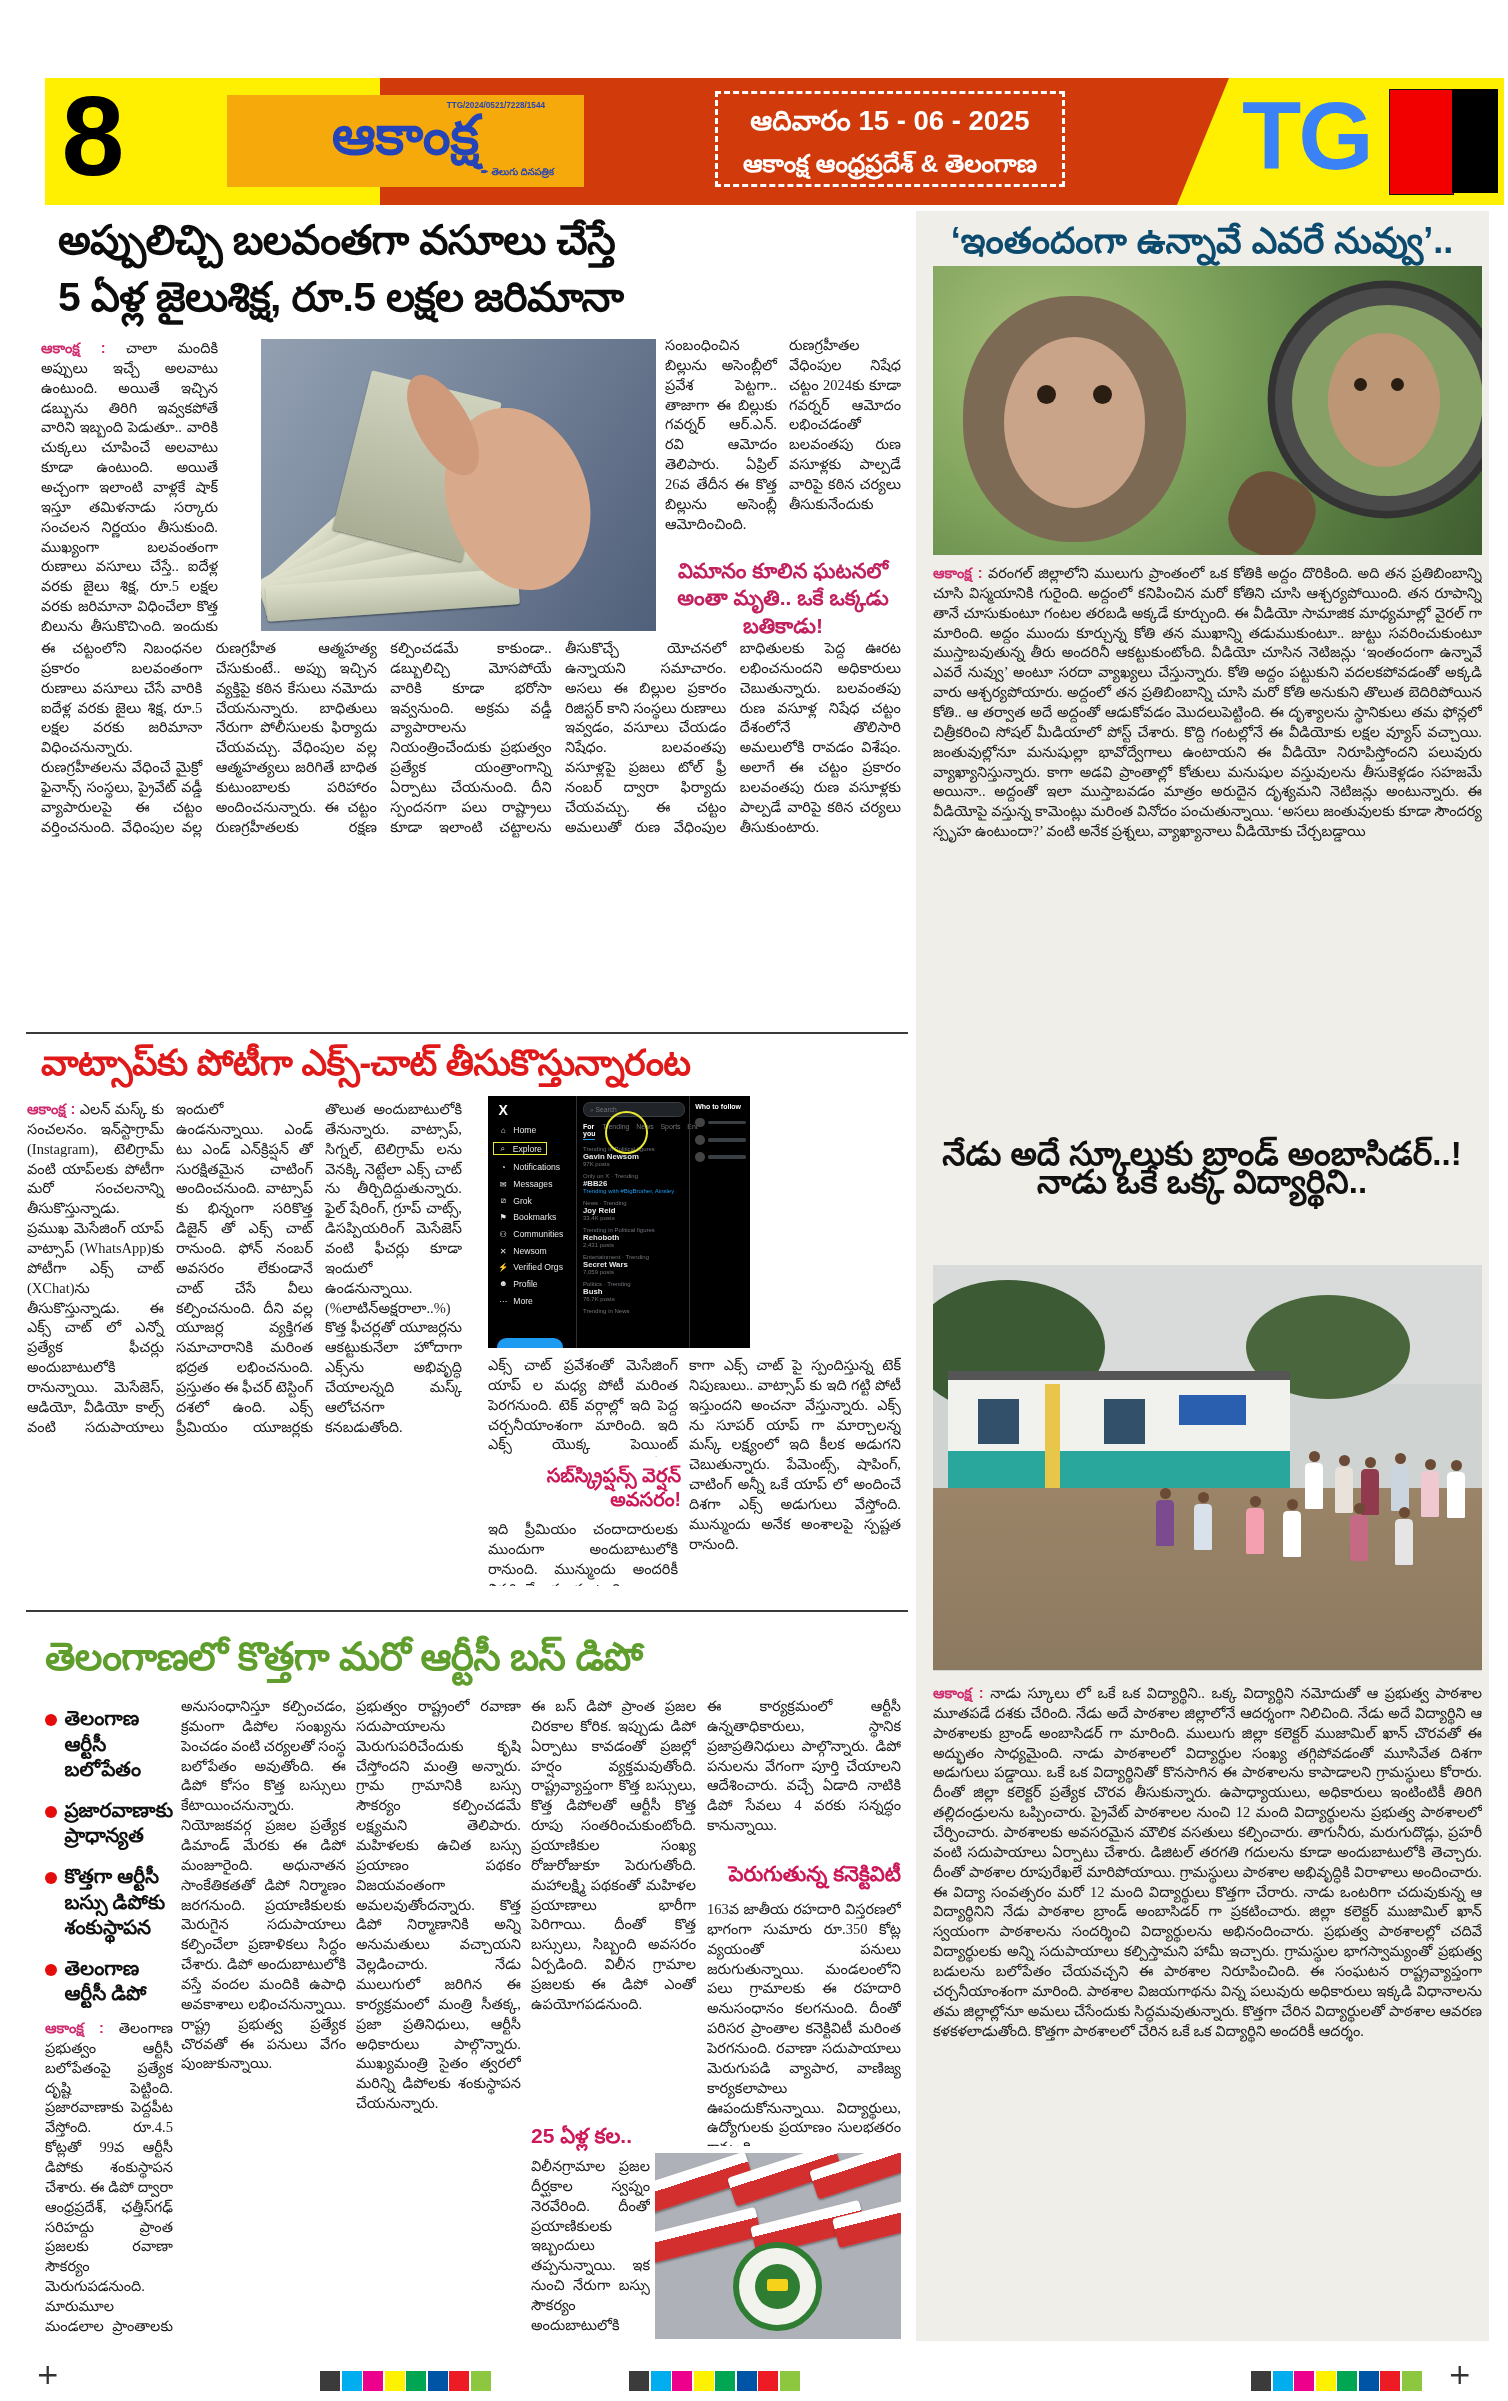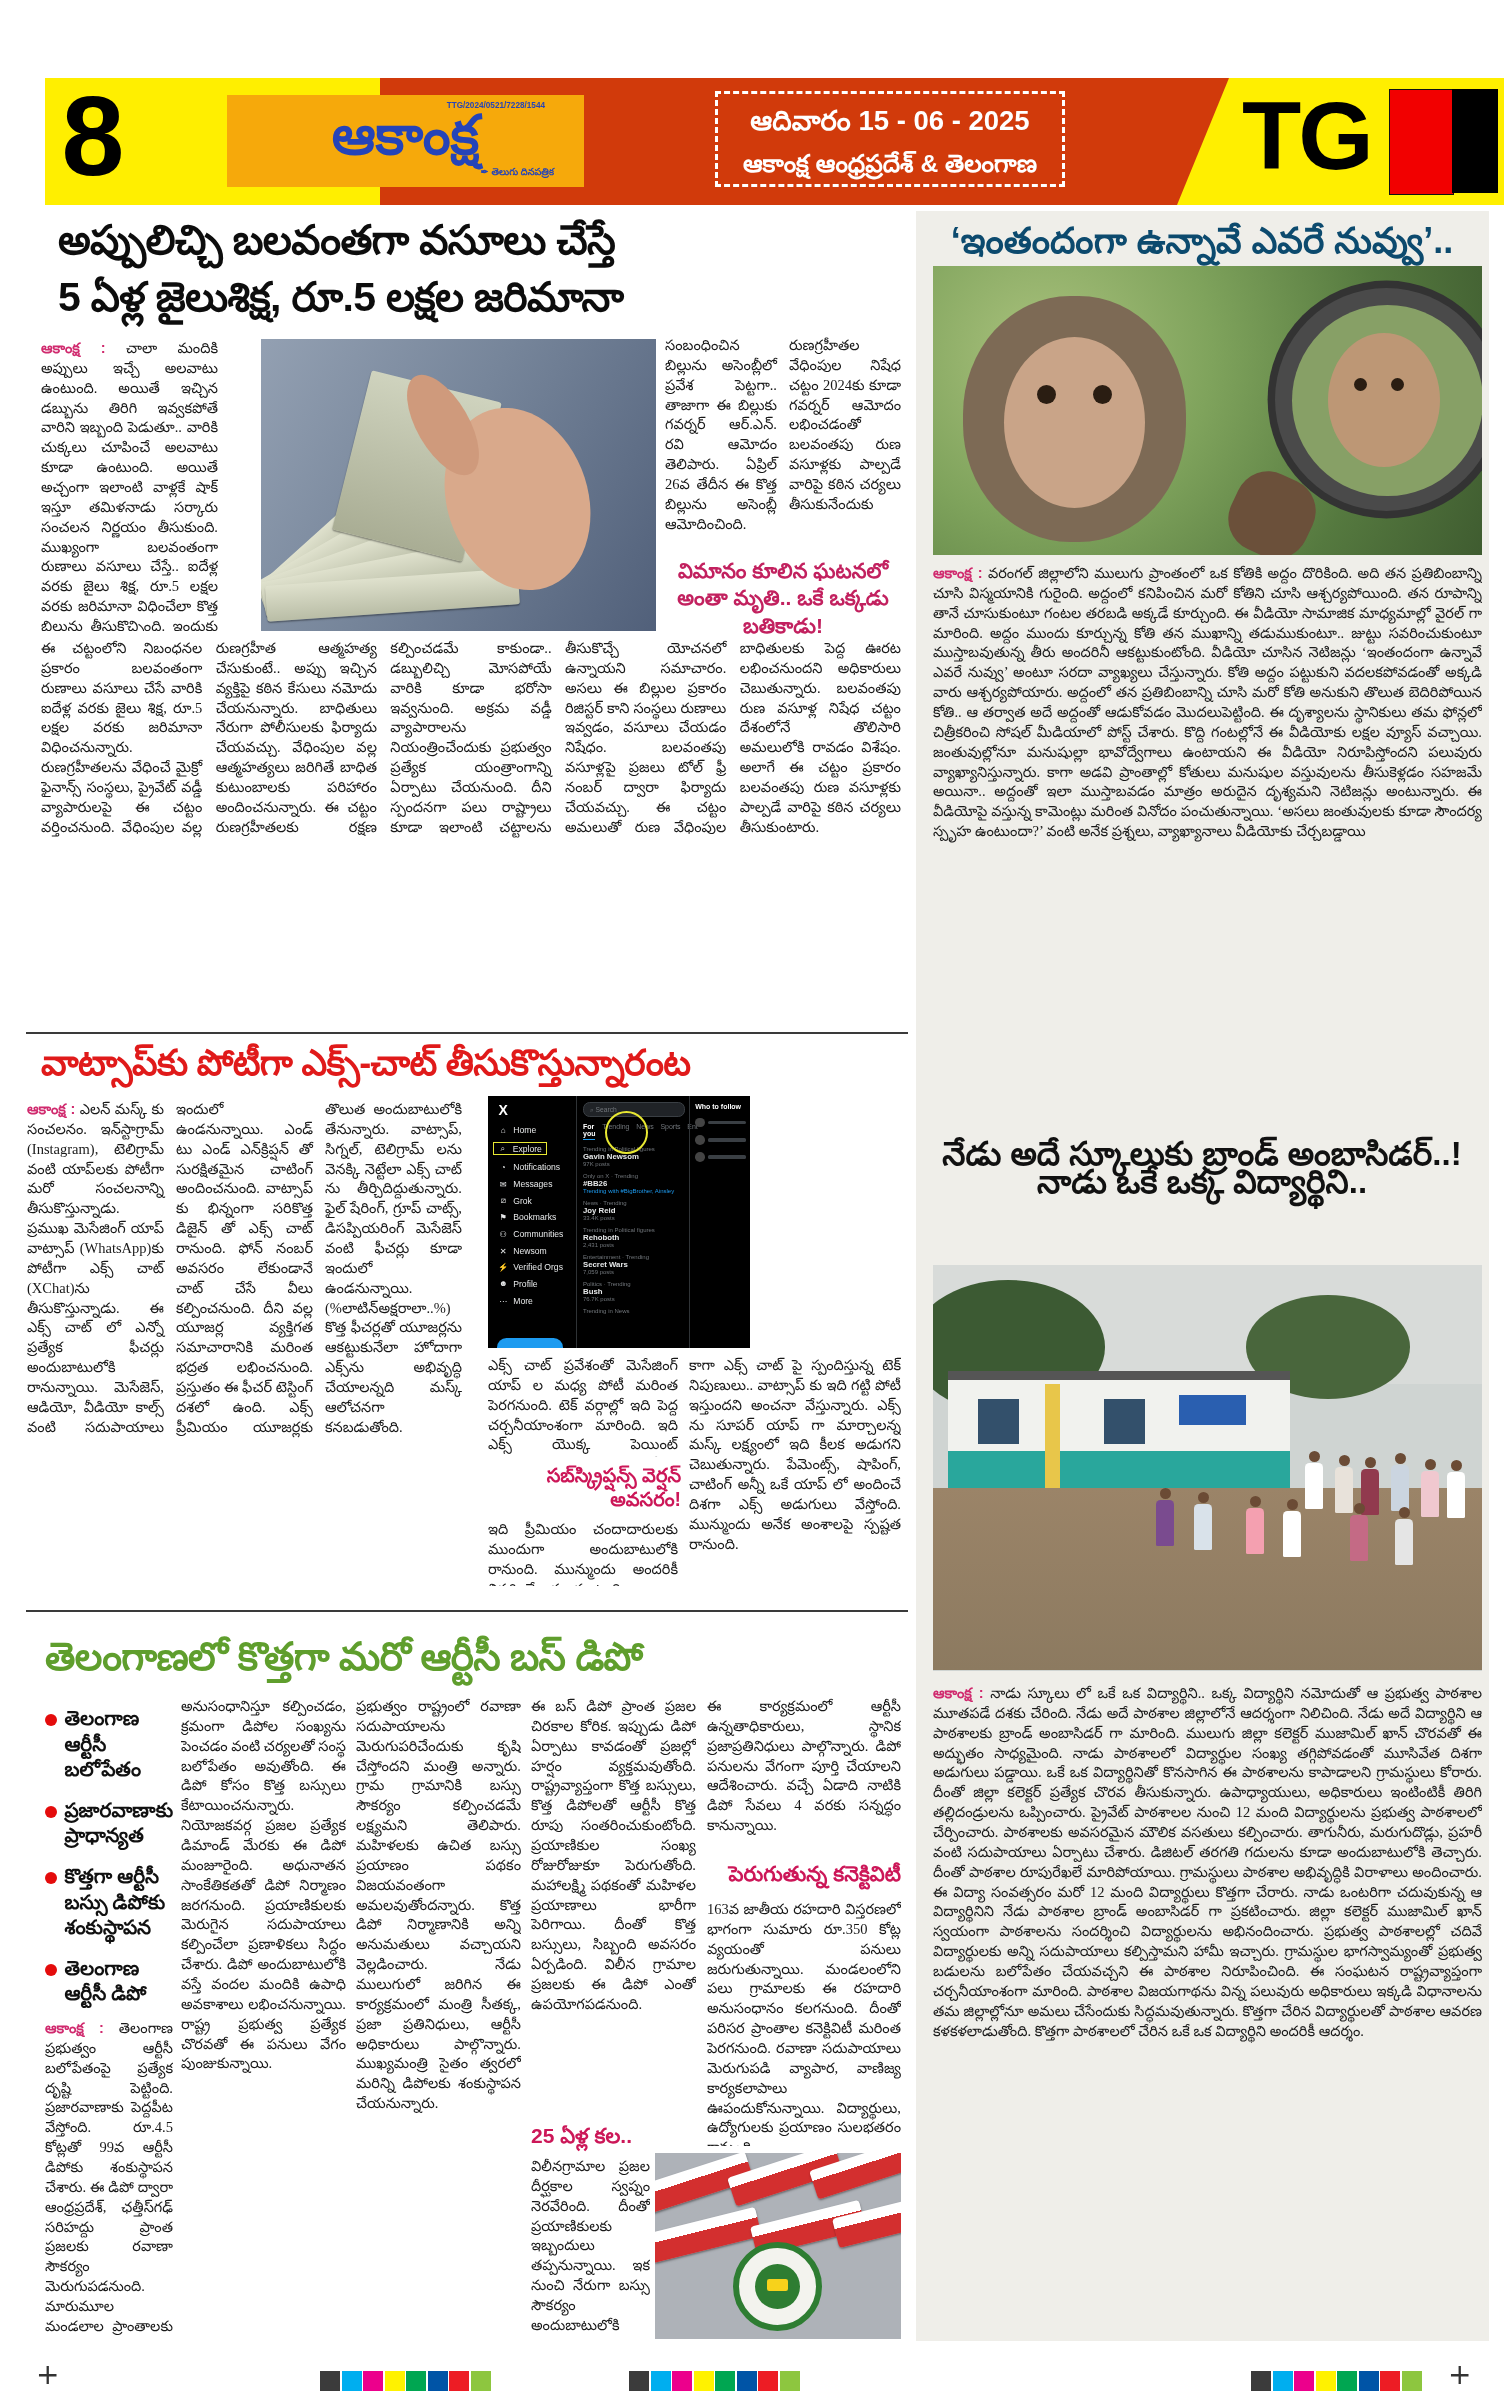--- a/index.html
+++ b/index.html
@@ -25,21 +25,21 @@
   .pageno{left:16.4px;top:-4.5px;font-size:113px;font-weight:900;color:#000;line-height:1.1;
           font-family:"Liberation Sans",sans-serif;}
   .logo-box{left:182px;top:17px;width:357px;height:92px;background:#f6a90b;text-align:center;}
   .logo-reg{position:absolute;top:6px;right:39px;font-size:8.2px;color:#2544b8;font-weight:bold;}
   .logo-main{margin-top:13.4px;font-size:55px;font-weight:900;color:#2544b8;line-height:1;}
   .logo-tag{position:absolute;bottom:7.4px;right:30px;font-size:9.7px;color:#2544b8;font-weight:bold;}
   .date-box{left:670px;top:13.4px;width:350px;height:96px;border:3.7px dashed #fff;
             color:#fff;text-align:center;box-sizing:border-box;}
   .date-l1{margin-top:10.4px;font-size:27.5px;font-weight:bold;}
   .date-l2{margin-top:7.4px;font-size:24.6px;font-weight:bold;}
-  .tg-text{left:1197px;top:4.5px;font-size:97px;font-weight:900;color:#000000;
+  .tg-text{left:1197px;top:4.5px;font-size:97px;font-weight:900;color:#3b82f6;
            letter-spacing:-3px;line-height:1.1;}
   .flag-red{left:1344px;top:11px;width:63px;height:104px;background:#f20000;border:1.5px solid #111;}
   .flag-black{left:1407px;top:11px;width:46px;height:104px;background:#000;}
   
   .h-lead{font-weight:800;color:#0d0d0d;font-size:41px;line-height:1.0;letter-spacing:-0.7px;}
   .h-monkey{font-weight:800;color:#0c4a6e;font-size:36px;text-align:center;}
   .h-xchat{font-weight:800;color:#e01a1a;font-size:36px;letter-spacing:-0.7px;}
   .h-rtc{font-weight:800;color:#5f9e2d;font-size:39px;letter-spacing:-0.7px;}
   .h-school{font-weight:800;color:#111;font-size:33px;text-align:center;}
   

